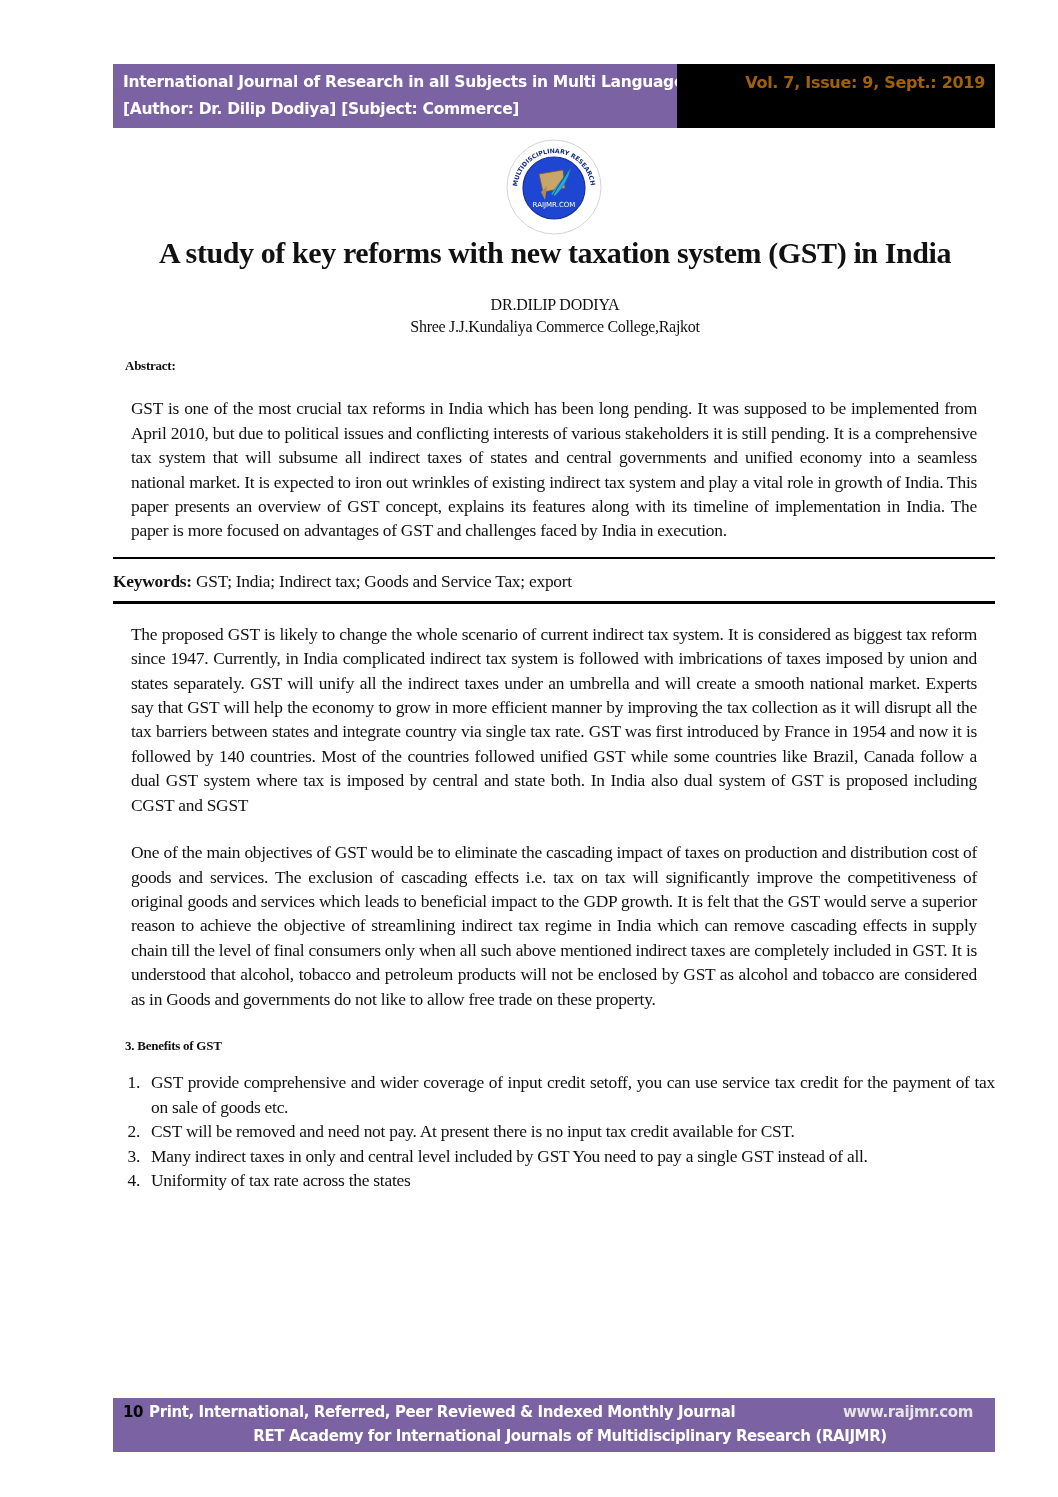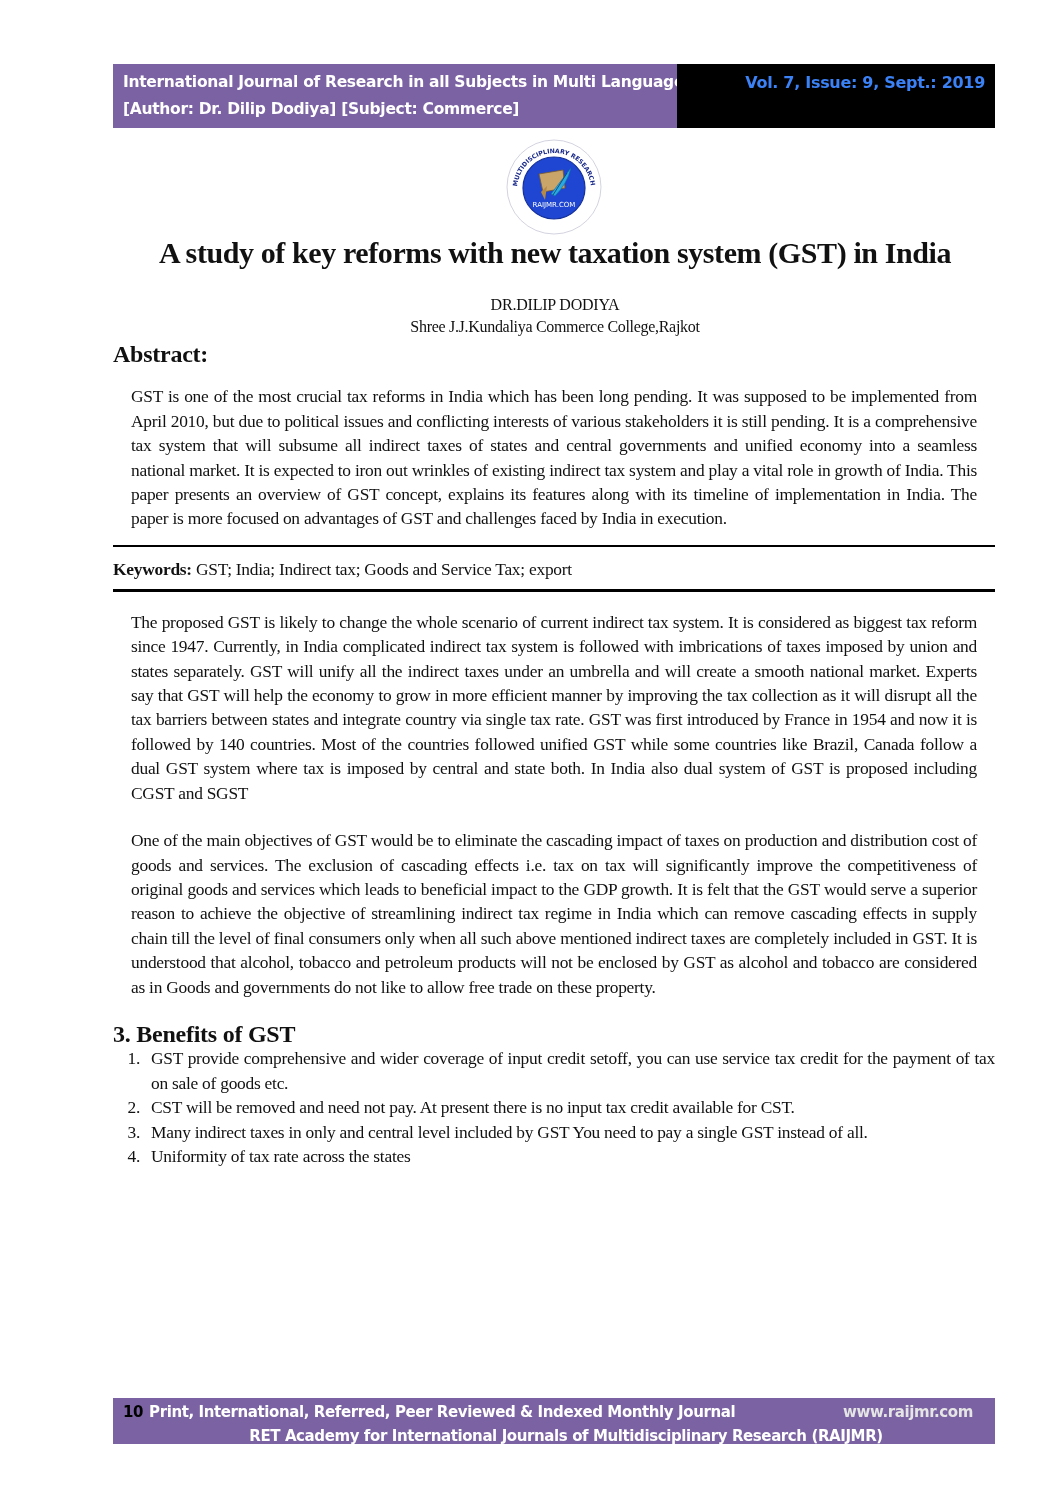--- a/index.html
+++ b/index.html
@@ -35,21 +35,21 @@
       letter-spacing: -0.3px;
       padding: 5px 0 0 10px;
       box-sizing: border-box;
       line-height: 27px;
       white-space: nowrap;
     }
     .header-right {
       flex: 1;
       height: 100%;
       background: #000000;
-      color: #3b82f6;
+      color: #a16207;
       font-family: "DejaVu Sans", "Liberation Sans", sans-serif;
       font-weight: bold;
       font-size: 16px;
       letter-spacing: -0.3px;
       text-align: right;
       padding: 5px 10px 0 0;
       box-sizing: border-box;
       line-height: 27px;
       white-space: nowrap;
     }
@@ -102,22 +102,22 @@
       position: absolute;
       left: 113px;
       top: 342px;
       width: 882px;
       font-size: 17.4px;
       line-height: 24.4px;
       letter-spacing: -0.25px;
     }
     .section-heading {
       font-weight: bold;
-      margin: 0;
-      font-size: 24px;
+      margin: 12px;
+      font-size: 13px;
       line-height: 24.4px;
     }
     .para {
       margin: 18px;
       text-align: justify;
     }
     .abstract-para { margin-bottom: 0; }
 
     .rule {
       height: 2.5px;
@@ -151,21 +151,21 @@
       box-sizing: border-box;
     }
     .benefit-text { flex: 1; }
 
     
     .footer-band {
       position: absolute;
       left: 113px;
       top: 1398px;
       width: 882px;
-      height: 46px;
+      height: 54px;
       background: #7b62a3;
       font-family: "DejaVu Sans", "Liberation Sans", sans-serif;
       font-weight: bold;
       font-size: 15px;
       letter-spacing: -0.4px;
       color: #ffffff;
     }
     .footer-row1 {
       position: absolute;
       left: 10px;
@@ -177,26 +177,27 @@
     }
     .page-number { color: #000; margin-right: 6px; }
     .footer-url {
       position: absolute;
       right: 0;
       top: 0;
       color: #e5e5e5;
     }
     .footer-row2 {
       position: absolute;
-      left: 12px;
+      left: 0;
       width: 100%;
       top: 26px;
       text-align: center;
       line-height: 24px;
       white-space: nowrap;
+      padding-left: 16px;
     }
   </style>
 </head>
 <body>
 
 <div class="header-band">
   <div class="header-left">
     <span class="header-line">International Journal of Research in all Subjects in Multi Languages</span>
     <span class="header-line">[Author: Dr. Dilip Dodiya] [Subject: Commerce]</span>
   </div>

